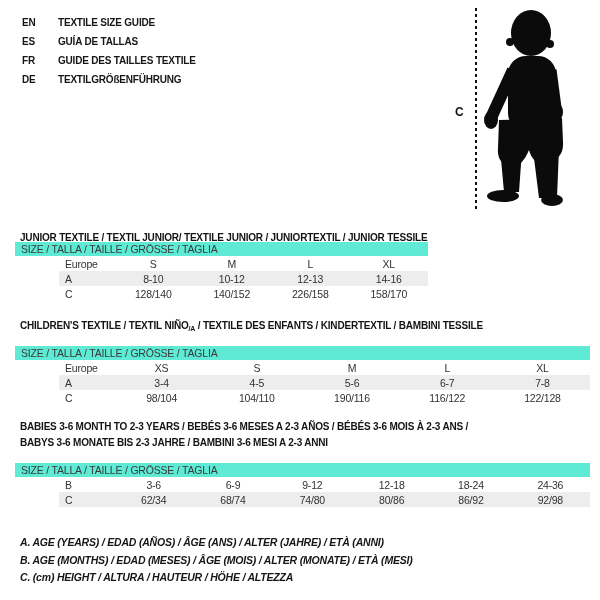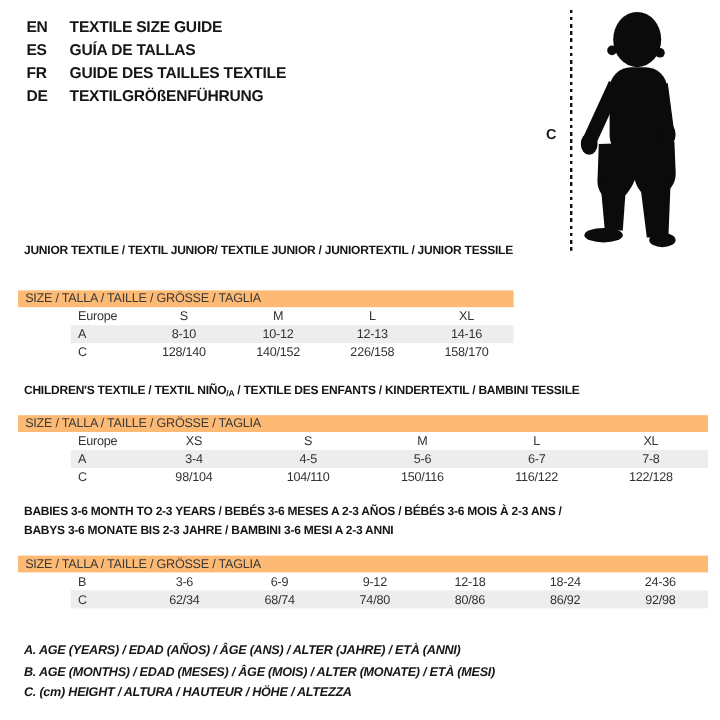--- a/index.html
+++ b/index.html
@@ -1,37 +1,37 @@
 <!DOCTYPE html>
 <html><head>
 <meta charset="utf-8">
 <style>
   html,body{margin:0;padding:0;}
   body{font-family:"Liberation Sans", sans-serif; background:#fff;}
   #page{position:relative;width:600px;height:600px;background:#ffffff;overflow:hidden;color:#1a1a1a;}
 
   
   .lang-list{position:absolute;left:22px;top:13px;}
-  .lang-row{display:flex;height:19px;align-items:center;font-weight:bold;font-size:13px;letter-spacing:-0.2px;color:#161616;}
+  .lang-row{display:flex;height:19px;align-items:center;font-weight:bold;font-size:10px;letter-spacing:-0.2px;color:#161616;}
   .lang-code{width:36px;}
   .lang-label{white-space:nowrap;}
 
   
   .measure-line{position:absolute;left:475px;top:8px;width:2px;height:201px;
     background:repeating-linear-gradient(to bottom,#101010 0 3px,transparent 3px 6px);}
   .figure-c{position:absolute;left:455px;top:105px;font-weight:bold;font-size:12px;color:#141414;}
   .baby{position:absolute;left:483px;top:8px;width:84px;height:200px;}
 
   
   .sec-title{position:absolute;left:20px;font-weight:bold;font-size:10px;letter-spacing:-0.2px;color:#141414;white-space:nowrap;}
   .sec-title .subA{font-size:7px;vertical-align:-2px;}
 
   
   .tbl{position:absolute;left:15px;}
-  .tbl .bar{height:14px;background:#fdba74;display:flex;align-items:center;padding-left:6px;
+  .tbl .bar{height:14px;background:#5eead4;display:flex;align-items:center;padding-left:6px;
     font-size:10.5px;letter-spacing:-0.2px;color:#3a3a3a;}
   .tbl .row{display:flex;height:15px;align-items:center;font-size:10.5px;letter-spacing:-0.2px;color:#323232;margin-left:44px;}
   .tbl .row.alt{background:#ededed;}
   .tbl .lbl{width:55px;padding-left:6px;box-sizing:border-box;}
   .tbl .c{flex:1;text-align:center;}
 
   
   .footnotes{position:absolute;left:20px;top:536px;}
   .fn{height:17.5px;font-weight:bold;font-size:10.5px;letter-spacing:-0.2px;color:#161616;white-space:nowrap;font-style:italic;}
 </style>
@@ -74,21 +74,21 @@
         <ellipse cx="74" cy="104" rx="6" ry="9"></ellipse>
         <path d="M 16 112 L 79 110 L 80 134 C 81 146 74 153 65 154 L 53 154 C 49 150 47 146 46 142 C 44 147 41 152 37 156 L 27 158 C 19 158 14 150 15 140 Z"></path>
         <path d="M 17 140 L 39 142 L 36 184 L 21 184 Z"></path>
         <ellipse cx="20" cy="188" rx="16" ry="6"></ellipse>
         <path d="M 50 142 L 76 140 L 74 190 L 56 190 Z"></path>
         <ellipse cx="69" cy="192" rx="11" ry="6"></ellipse>
       </g>
     </svg>
   </div>
 
-  <div class="sec-title" style="top:204px">JUNIOR TEXTILE / TEXTIL JUNIOR/ TEXTILE JUNIOR / JUNIORTEXTIL / JUNIOR TESSILE</div>
+  <div class="sec-title" style="top:232px">JUNIOR TEXTILE / TEXTIL JUNIOR/ TEXTILE JUNIOR / JUNIORTEXTIL / JUNIOR TESSILE</div>
   <div class="tbl" style="top:242px;width:413px">
     <div class="bar">SIZE / TALLA / TAILLE / GRÖSSE / TAGLIA</div>
     <div class="row">
       <span class="lbl">Europe</span>
       <span class="c">S</span>
       <span class="c">M</span>
       <span class="c">L</span>
       <span class="c">XL</span>
     </div>
     <div class="row alt">
@@ -123,21 +123,21 @@
       <span class="c">3-4</span>
       <span class="c">4-5</span>
       <span class="c">5-6</span>
       <span class="c">6-7</span>
       <span class="c">7-8</span>
     </div>
     <div class="row">
       <span class="lbl">C</span>
       <span class="c">98/104</span>
       <span class="c">104/110</span>
-      <span class="c">150/116</span>
+      <span class="c">190/116</span>
       <span class="c">116/122</span>
       <span class="c">122/128</span>
     </div>
   </div>
 
   <div class="sec-title" style="top:421px">BABIES 3-6 MONTH TO 2-3 YEARS / BEBÉS 3-6 MESES A 2-3 AÑOS / BÉBÉS 3-6 MOIS À 2-3 ANS /</div>
   <div class="sec-title" style="top:437px">BABYS 3-6 MONATE BIS 2-3 JAHRE / BAMBINI 3-6 MESI A 2-3 ANNI</div>
   <div class="tbl" style="top:463px;width:575px">
     <div class="bar">SIZE / TALLA / TAILLE / GRÖSSE / TAGLIA</div>
     <div class="row">

